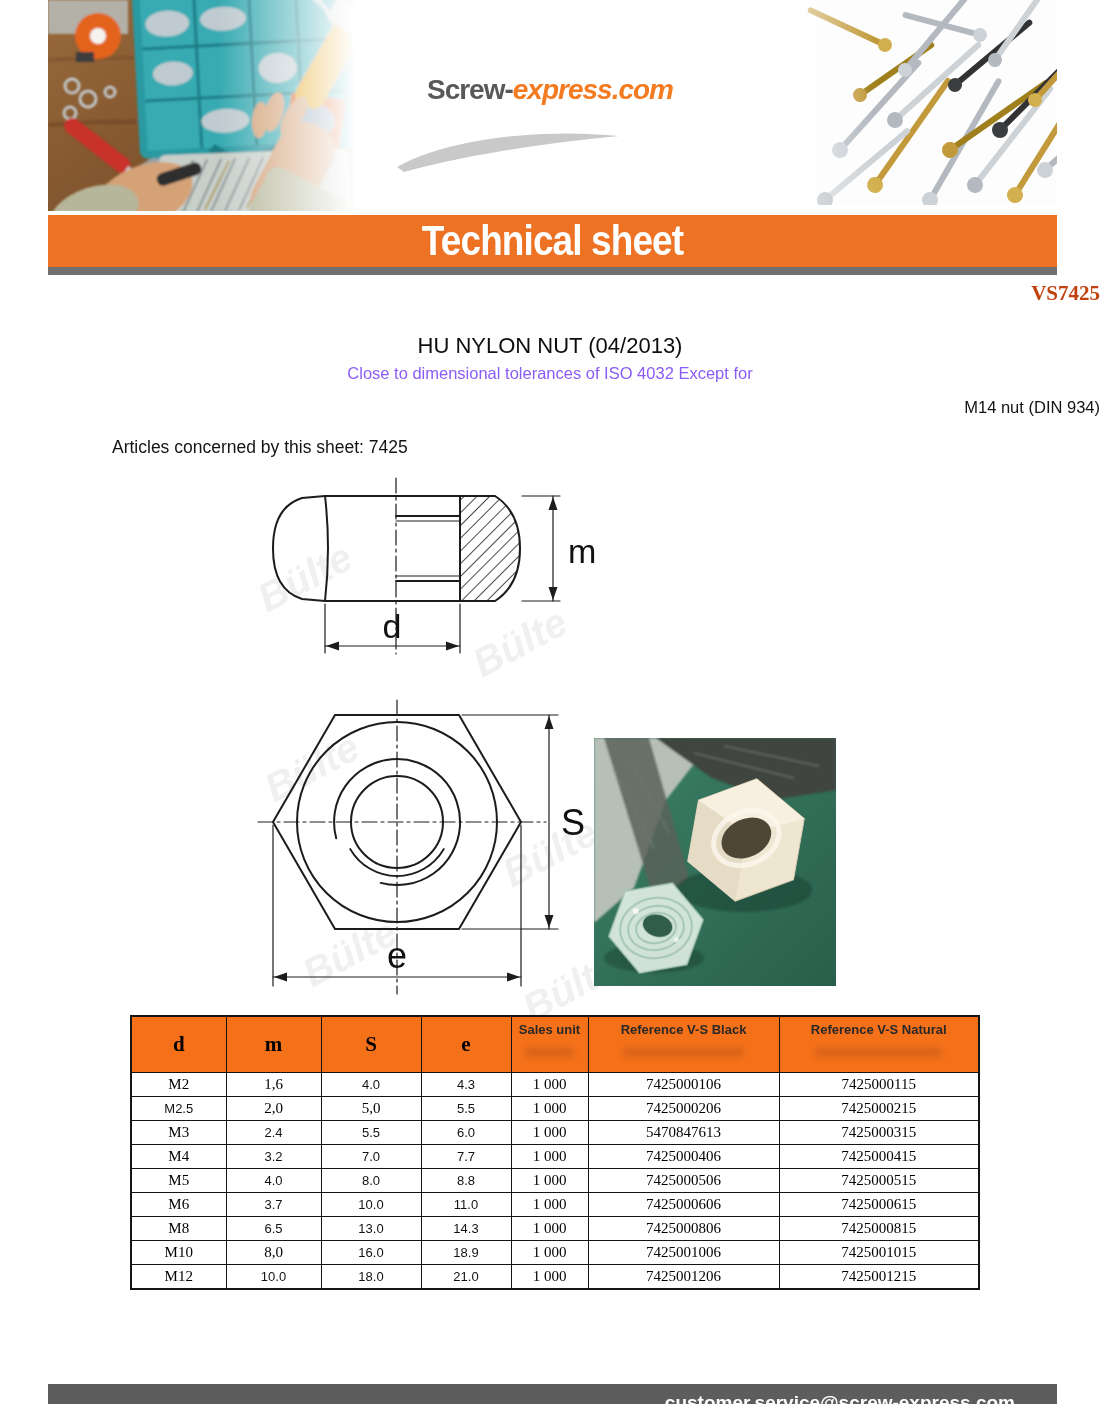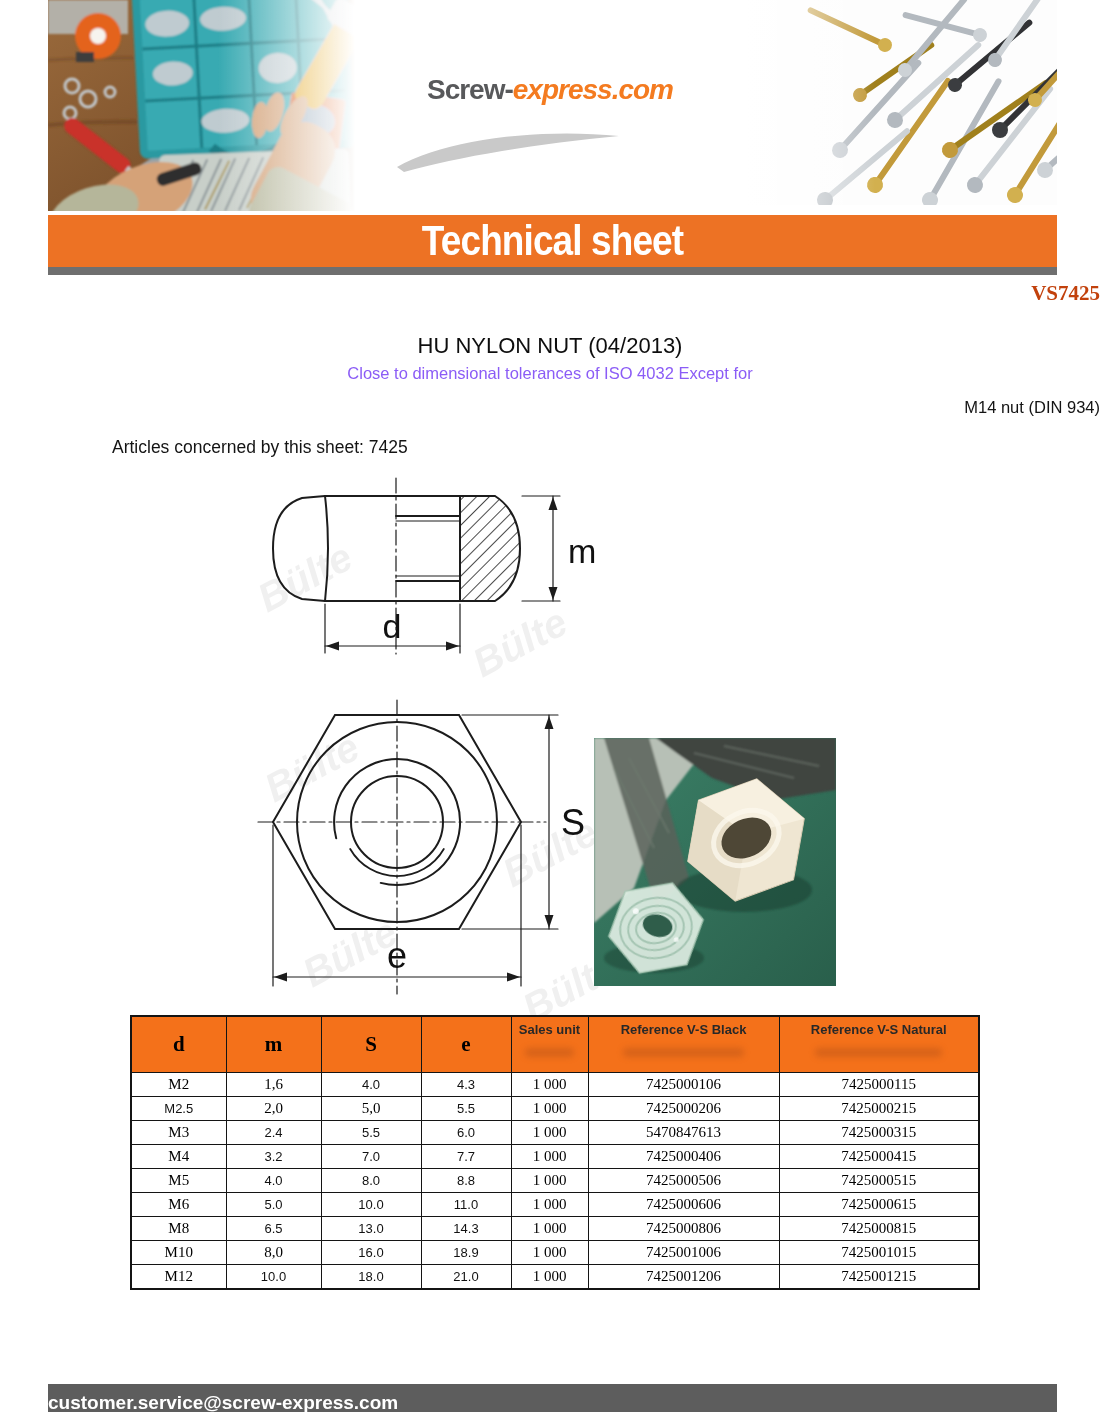--- a/index.html
+++ b/index.html
@@ -47,23 +47,23 @@
   .spec-table th{height:50px;background:var(--table-header-orange,#f4711a);}
   .spec-table td{height:23px;background:#fff;}
   .h-serif{font-family:"Liberation Serif",serif;font-size:21px;font-weight:bold;color:#000;vertical-align:middle;}
   .h-sans{font-size:13px;font-weight:bold;color:#282828;vertical-align:top;padding-top:5px!important;position:relative;}
   .smudge{position:absolute;left:18%;right:18%;top:31px;height:9px;border-radius:5px;
       background:rgba(140,62,20,.28);filter:blur(3px);}
   .c-serif{font-family:"Liberation Serif",serif;font-size:15px;color:#000;}
   .c-sans{font-size:13px;color:#111;margin-top:9px;}
 
   
-  .footer{position:absolute;left:48px;top:1384px;width:1009px;height:28px;
+  .footer{position:absolute;left:48px;top:1384px;width:1009px;height:20px;
       background:var(--footer-gray,#5d5d5d);color:#fff;font-weight:bold;font-size:19px;
-      line-height:38px;text-align:left;box-sizing:border-box;padding-right:42px;}
+      line-height:38px;text-align:right;box-sizing:border-box;padding-right:42px;}
 
   svg text{font-family:"Liberation Sans",sans-serif;}
 </style>
 </head>
 <body>
 
 <div class="page">
 
   <div class="hero">
 
@@ -446,21 +446,21 @@
           <td class="c-serif">M5</td>
           <td class="c-sans">4.0</td>
           <td class="c-sans">8.0</td>
           <td class="c-sans">8.8</td>
           <td class="c-serif">1 000</td>
           <td class="c-serif">7425000506</td>
           <td class="c-serif">7425000515</td>
         </tr>
         <tr>
           <td class="c-serif">M6</td>
-          <td class="c-sans">5.0</td>
+          <td class="c-sans">3.7</td>
           <td class="c-sans">10.0</td>
           <td class="c-sans">11.0</td>
           <td class="c-serif">1 000</td>
           <td class="c-serif">7425000606</td>
           <td class="c-serif">7425000615</td>
         </tr>
         <tr>
           <td class="c-serif">M8</td>
           <td class="c-sans">6.5</td>
           <td class="c-sans">13.0</td>

